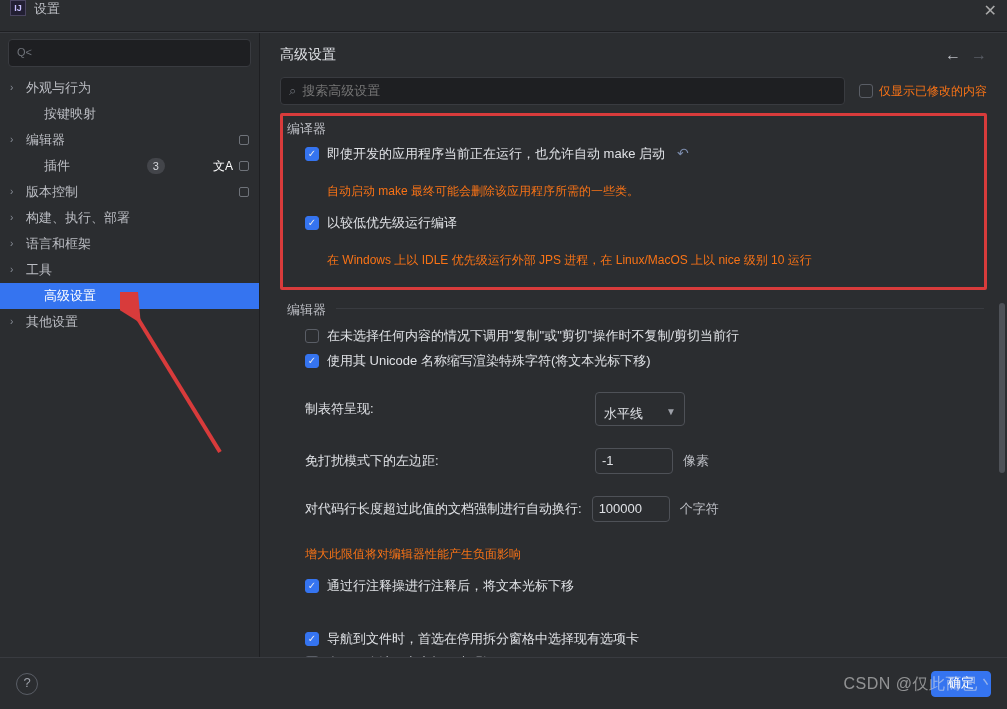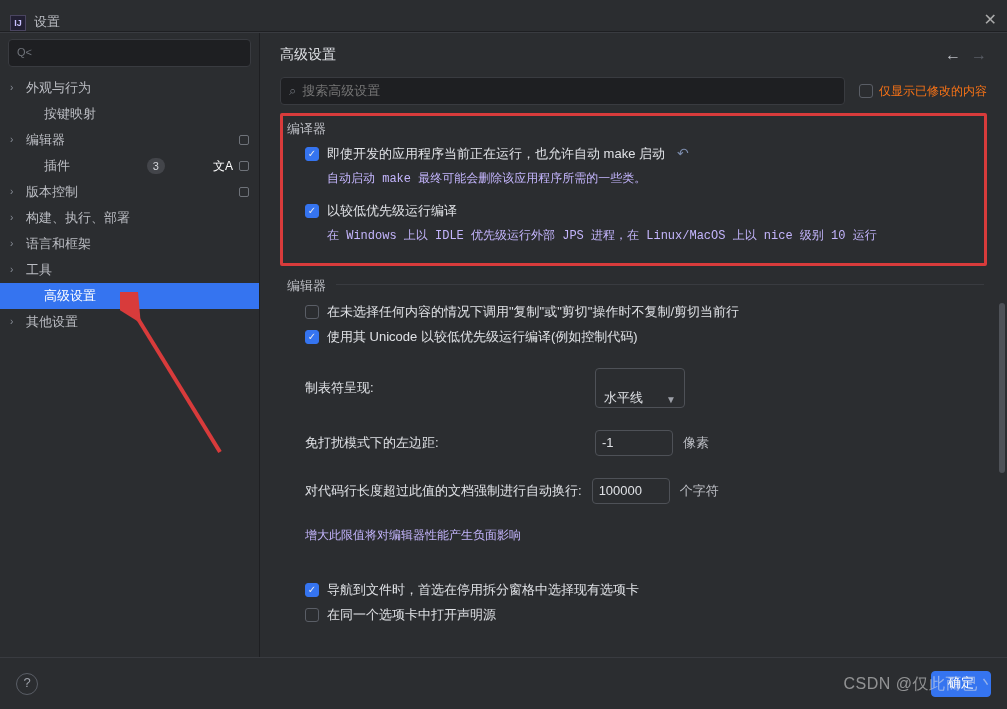--- a/index.html
+++ b/index.html
@@ -4,21 +4,21 @@
 <style>
   * { box-sizing: border-box; margin: 0; padding: 0; }
   html, body { width: 1007px; height: 709px; overflow: hidden; }
   body {
     background: #2b2d30; color: #bcbec4;
     font: 13px/1.4 "Segoe UI", "Microsoft YaHei", sans-serif;
     display: flex; flex-direction: column;
   }
   
   .titlebar {
-    height: 32px; display: flex; align-items: flex-end;
+    height: 32px; display: flex; align-items: flex-start;
     padding: 0 10px; border-bottom: 1px solid #1e1f22;
   }
   .appicon {
     width: 16px; height: 16px; background: #221f33;
     border: 1px solid #4a4560; display: flex; align-items: center; justify-content: center;
     font-size: 9px; color: #c9c1ff; font-weight: bold; margin-right: 8px;
   }
   .closex { margin-left: auto; font-size: 16px; color: #aaa; cursor: pointer; }
 
   
@@ -78,35 +78,35 @@
   }
   .chk.checked { background: #3574f0; border-color: #3574f0; }
   .chk.checked::after { content: "✓"; }
 
   .scroll { flex: 1; overflow: hidden; position: relative; }
   .scroll-inner { position: absolute; inset: 0 0 0 0; overflow-y: auto; padding: 0 20px 20px; }
 
   .section { position: relative; border: 3px solid transparent; border-radius: 2px; margin-bottom: 8px; }
   .section.highlight { border-color: #d83b3b; padding-bottom: 12px;}
   .section-title { color: #bcbec4; font-size: 13px; padding: 4px 0 6px 4px; }
-  .group { display: flex; flex-direction: column; gap: 5px; padding-left: 22px; margin-bottom: 12px;}
+  .group { display: flex; flex-direction: column; gap: 17px; padding-left: 22px; margin-bottom: 12px;}
   .row { display: flex; align-items: center; gap: 8px; }
   .row .lbl { color: #dfe1e5; }
-  .desc { color: #c4b5fd; font-size: 12px; padding-left: 22px; line-height: 1.8; font-family: Liberation Mono, monospace;}
+  .desc { color: #f97316; font-size: 12px; padding-left: 22px; line-height: 1.8;}
   .revert { color: #7b8bab; font-size: 14px; margin-left: 4px;}
 
   .sep {
     height: 1px; background: #393b40; margin: 6px 0 10px; flex: 1;
   }
   .sep-row { display: flex; align-items: center; gap: 10px; }
   .field-row { display: flex; align-items: center; gap: 10px; margin: 22px 0; }
   .field-row .flabel { color: #dfe1e5; min-width: 180px; }
   .select {
-    height: 40px; background: #2b2d30; border: 1px solid #4e5157; border-radius: 4px;
-    display: flex; align-items: flex-end; padding: 0 8px; min-width: 90px; gap: 8px;
+    height: 34px; background: #2b2d30; border: 1px solid #4e5157; border-radius: 4px;
+    display: flex; align-items: flex-start; padding: 12px 8px; min-width: 90px; gap: 8px;
   }
   .select .sval { color: #dfe1e5; }
   .select .arrow { margin-left: auto; font-size: 10px; color: #9da0a8;}
   .numbox {
     height: 26px; width: 78px; background: #2b2d30; border: 1px solid #4e5157; border-radius: 4px;
     color: #dfe1e5; padding: 0 6px; font: inherit; outline: none;
   }
   .unit { color: #bcbec4; }
 
   
@@ -264,21 +264,21 @@
 
           <div class="group" style="margin-bottom:6px;">
             <div class="row">
               <span class="chk"></span>
               <span class="lbl">在未选择任何内容的情况下调用"复制"或"剪切"操作时不复制/剪切当前行</span>
             </div>
           </div>
           <div class="group">
             <div class="row">
               <span class="chk checked"></span>
-              <span class="lbl">使用其 Unicode 以较低优先级运行编译(例如控制代码)</span>
+              <span class="lbl">使用其 Unicode 名称缩写渲染特殊字符(将文本光标下移)</span>
             </div>
           </div>
 
           <div class="field-row" style="padding-left:22px;">
             <span class="flabel" style="min-width:80px;">制表符呈现:</span>
             <div style="width:190px;"></div>
             <div class="select">
               <span class="sval">水平线</span>
               <span class="arrow">▼</span>
             </div>
@@ -291,20 +291,26 @@
             <span class="unit">像素</span>
           </div>
 
           <div class="field-row" style="padding-left:22px;">
             <span class="flabel" style="min-width:auto;">对代码行长度超过此值的文档强制进行自动换行:</span>
             <input class="numbox" value="100000" style="">
             <span class="unit">个字符</span>
           </div>
           <div class="desc" style="padding-left:22px;margin-bottom:12px;">增大此限值将对编辑器性能产生负面影响</div>
 
+          <div class="group">
+            <div class="row">
+              <span class="chk checked"></span>
+              <span class="lbl">通过行注释操进行注释后，将文本光标下移</span>
+            </div>
+          </div>
         </div>
 
         <div class="section">
           <div style="height:8px;"></div>
           <div class="group" style="margin-bottom:6px;">
             <div class="row">
               <span class="chk checked"></span>
               <span class="lbl">导航到文件时，首选在停用拆分窗格中选择现有选项卡</span>
             </div>
           </div>

